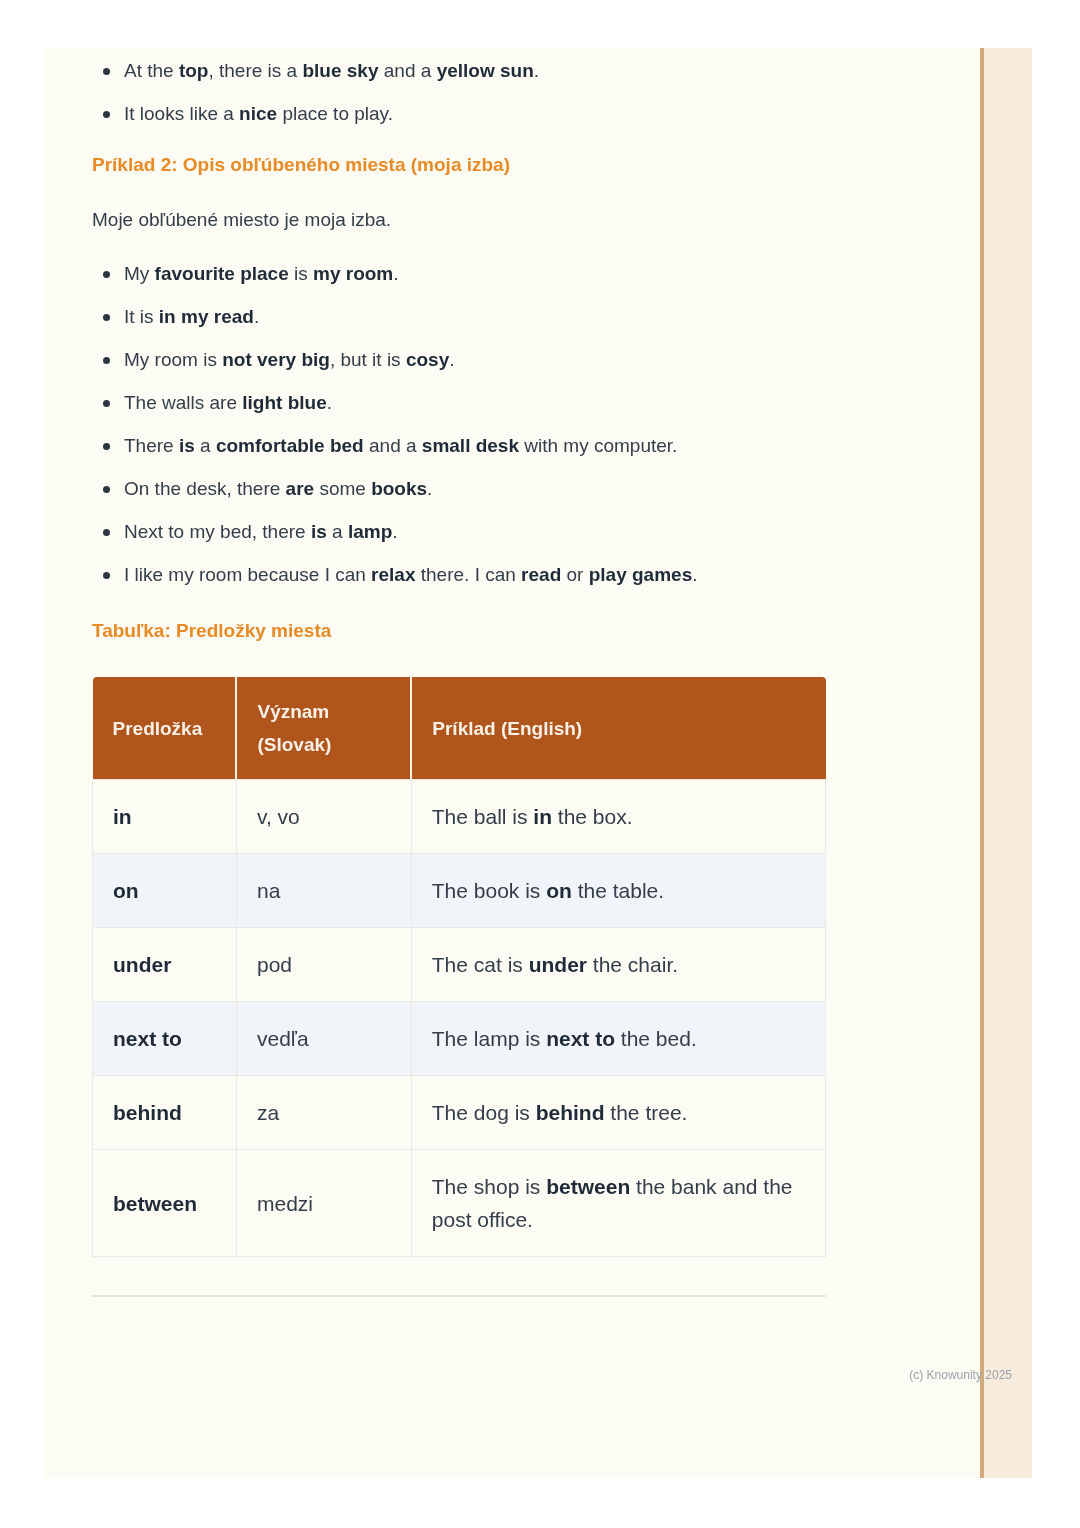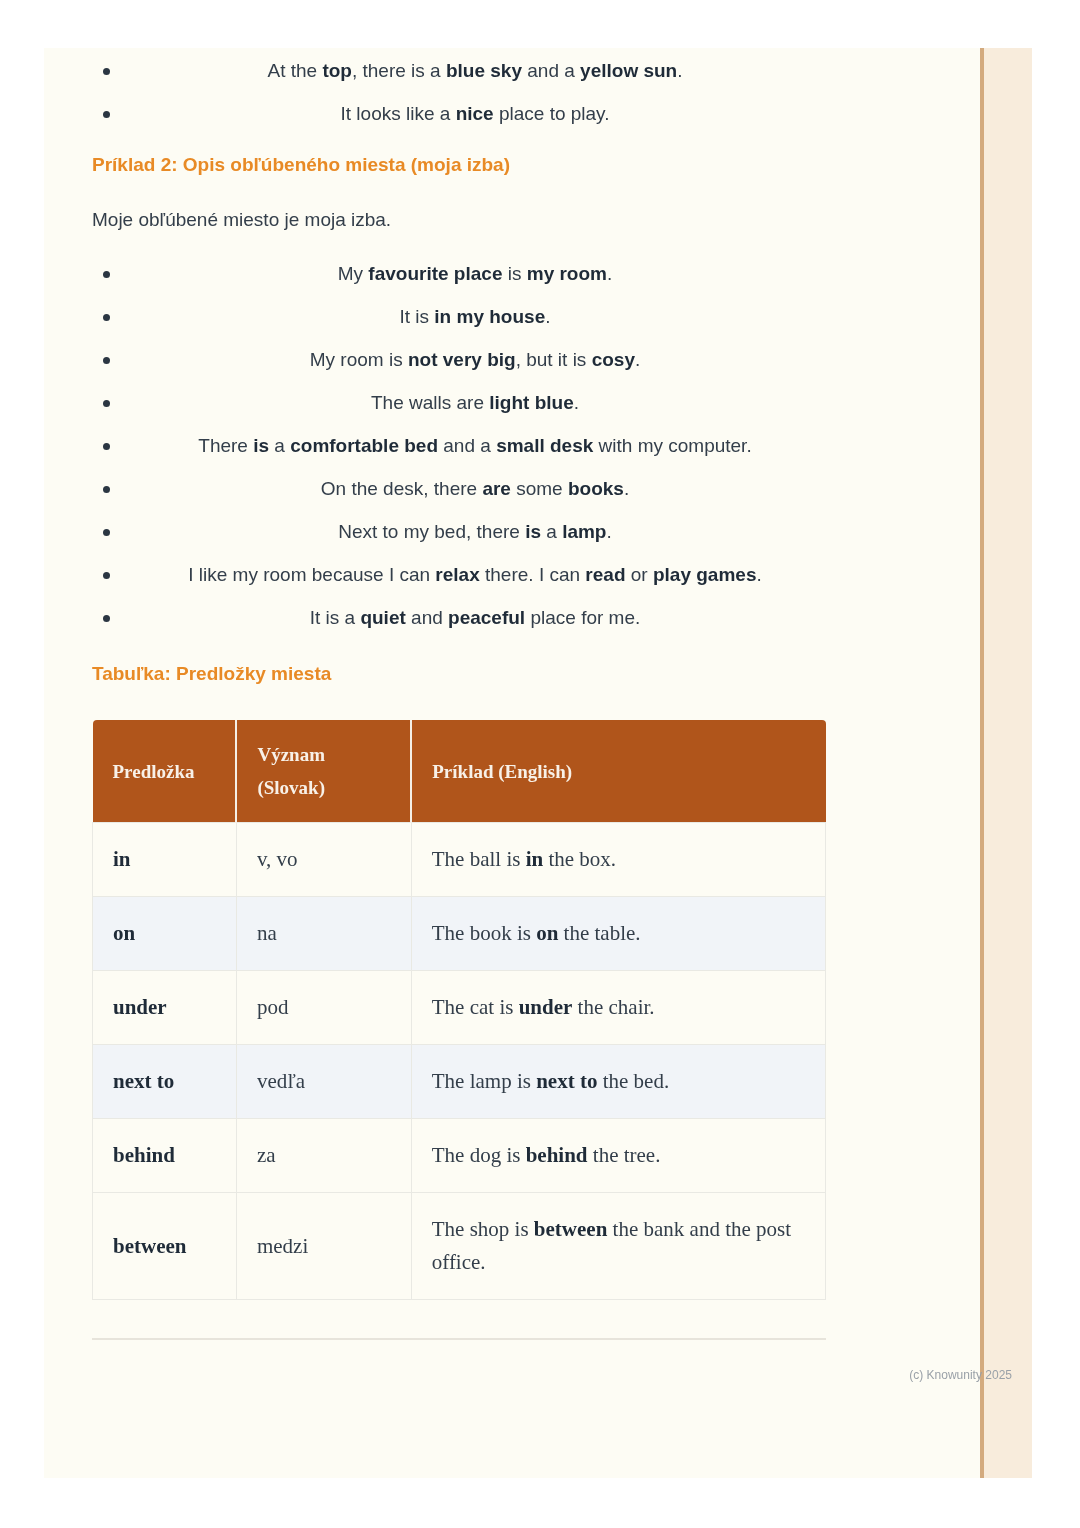--- a/index.html
+++ b/index.html
@@ -44,21 +44,20 @@
     padding-top:10px;
     font-size:19px;
     line-height:26px;
   }
   b{color:var(--bold-text);}
   ul.blist{list-style:none;}
   ul.blist li{
     position:relative;
     padding-left:32px;
     margin-bottom:17px;
-    text-align:center;
   }
   ul.blist li::before{
     content:"";
     position:absolute;
     left:11px; top:10px;
     width:7px; height:7px;
     border-radius:50%;
     background:#2b3642;
   }
   h2{
@@ -69,21 +68,20 @@
   }
   .h2-first{margin-top:20px;}
   .intro{margin-top:24px;}
   .room-list{margin-top:28px;}
   .h2-second{margin-top:25px;}
   table.prep-table{
     margin-top:28px;
     width:734px;
     border-collapse:collapse;
     border-radius:4px;
-    font-family:Liberation Serif, serif;
   }
   table.prep-table th{
     background:var(--th-bg);
     color:var(--th-text);
     font-weight:700;
     text-align:left;
     vertical-align:middle;
     padding:18px 20px;
     line-height:33px;
     font-size:19px;
@@ -131,28 +129,27 @@
         <li>At the <b>top</b>, there is a <b>blue sky</b> and a <b>yellow sun</b>.</li>
         <li>It looks like a <b>nice</b> place to play.</li>
       </ul>
 
     <h2 class="h2-first">Príklad 2: Opis obľúbeného miesta (moja izba)</h2>
 
     <p class="intro">Moje obľúbené miesto je moja izba.</p>
 
     <ul class="blist room-list">
         <li>My <b>favourite place</b> is <b>my room</b>.</li>
-        <li>It is <b>in my house</b>.</li>
+        <li>It is <b>in my read</b>.</li>
         <li>My room is <b>not very big</b>, but it is <b>cosy</b>.</li>
         <li>The walls are <b>light blue</b>.</li>
         <li>There <b>is</b> a <b>comfortable bed</b> and a <b>small desk</b> with my computer.</li>
         <li>On the desk, there <b>are</b> some <b>books</b>.</li>
         <li>Next to my bed, there <b>is</b> a <b>lamp</b>.</li>
         <li>I like my room because I can <b>relax</b> there. I can <b>read</b> or <b>play games</b>.</li>
-        <li>It is a <b>quiet</b> and <b>peaceful</b> place for me.</li>
       </ul>
 
     <h2 class="h2-second">Tabuľka: Predložky miesta</h2>
 
     <table class="prep-table">
       <colgroup>
           <col class="c1">
           <col class="c2">
           <col class="c3">
         </colgroup>

